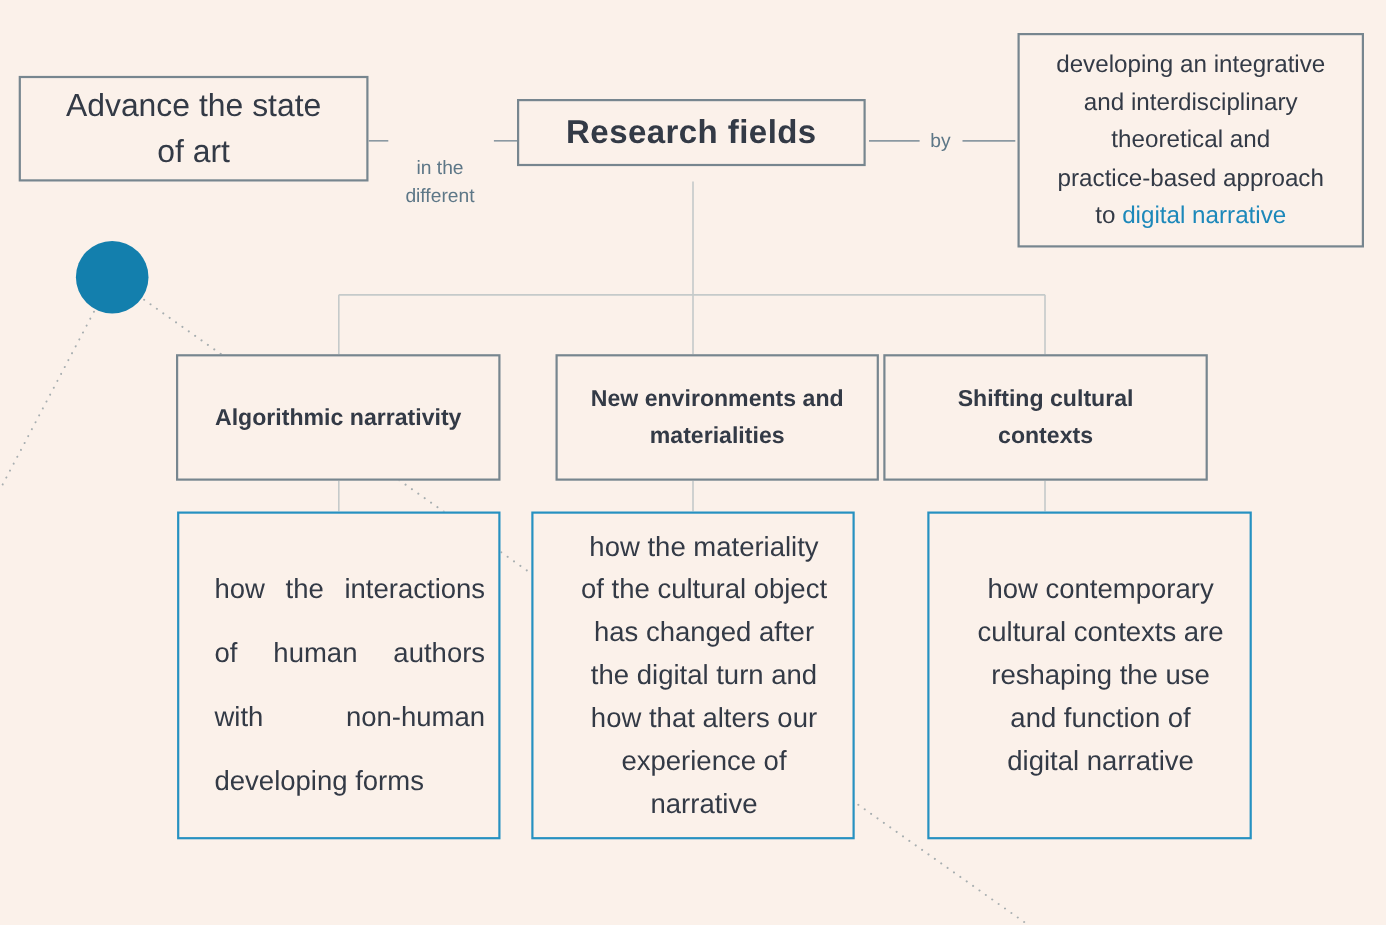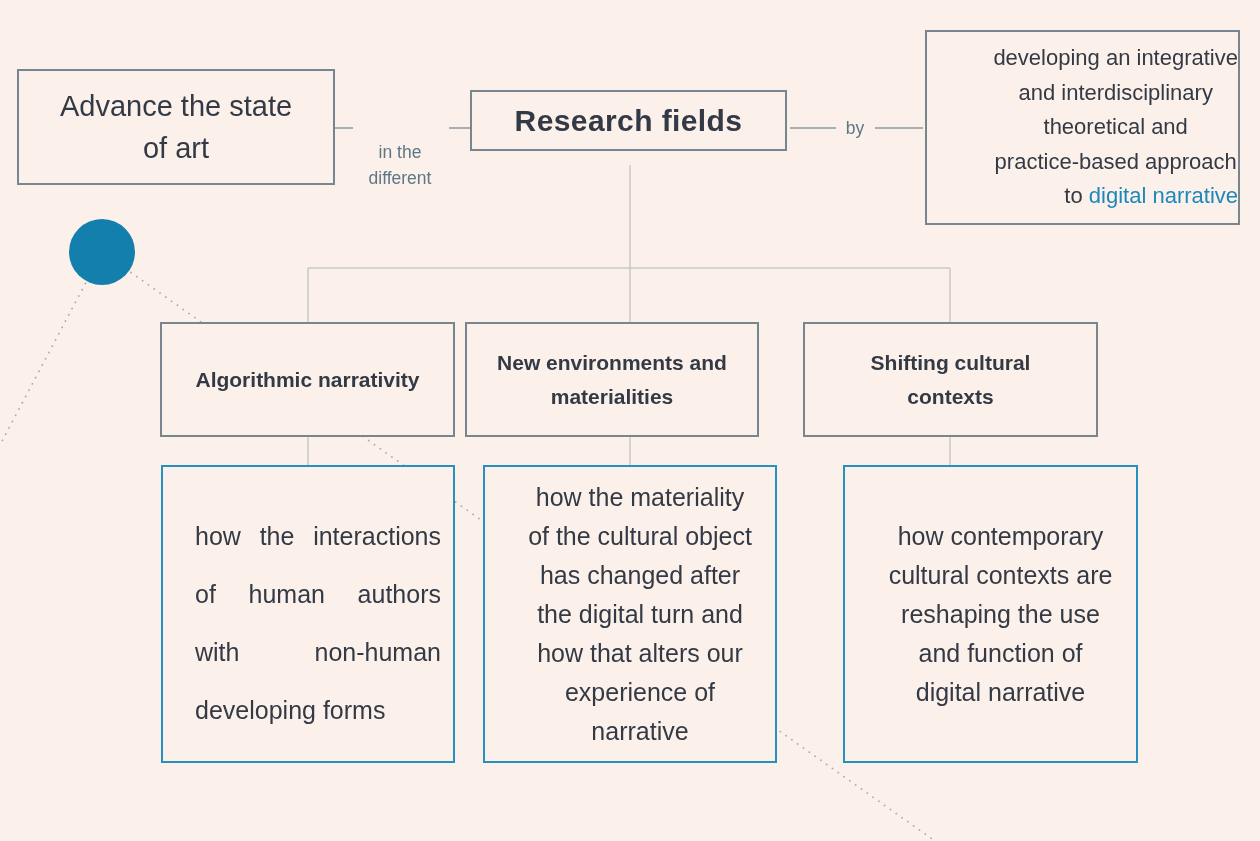--- a/index.html
+++ b/index.html
@@ -9,27 +9,27 @@
     font-family:"Liberation Sans","DejaVu Sans",sans-serif;
     color:#333a46;
   }
   .wires { position:absolute; left:0; top:0; z-index:1; }
   .box {
     position:absolute; box-sizing:border-box; z-index:2;
     background:#fbf1ea; border:2px solid #77868f;
     display:flex; flex-direction:column; align-items:center; justify-content:center;
     text-align:center;
   }
-  .goal  { left:17px;  top:69px;  width:318px; height:116px; font-size:29px; line-height:42px; }
+  .goal  { left:17px;  top:69px;  width:318px; height:96px; font-size:29px; line-height:42px; }
   .root  { left:470px; top:90px;  width:317px; height:61px;  font-size:30px; font-weight:700; letter-spacing:0.4px; }
-  .approach { left:925px; top:30px; width:315px; height:195px; font-size:22px; line-height:34.5px;align-items:flex-end; }
+  .approach { left:925px; top:30px; width:315px; height:195px; font-size:22px; line-height:34.5px; }
   .blue-link { color:#1c88ba; }
   .cat   { top:322px; height:115px; font-size:21px; font-weight:600; line-height:34px; }
   .cat1  { left:160px; width:295px; }
-  .cat2  { left:465px; width:294px; }
+  .cat2  { left:505px; width:294px; }
   .cat3  { left:803px; width:295px; }
   .desc  { top:465px; height:298px; border-color:#2691c1; font-size:25px; line-height:39px;padding-left:20px; }
   .desc1 { left:161px; width:294px; }
   .desc2 { left:483px; width:294px; }
   .desc3 { left:843px; width:295px; }
   .desc-text { width:100%; box-sizing:border-box; padding:0 12px; }
   .desc-justify > div { text-align:justify; text-align-last:justify;margin-top:19px; }
   .desc-justify > div:last-child { text-align-last:left; }
   .conn-label {
     position:absolute; z-index:2; color:#5d7787;

